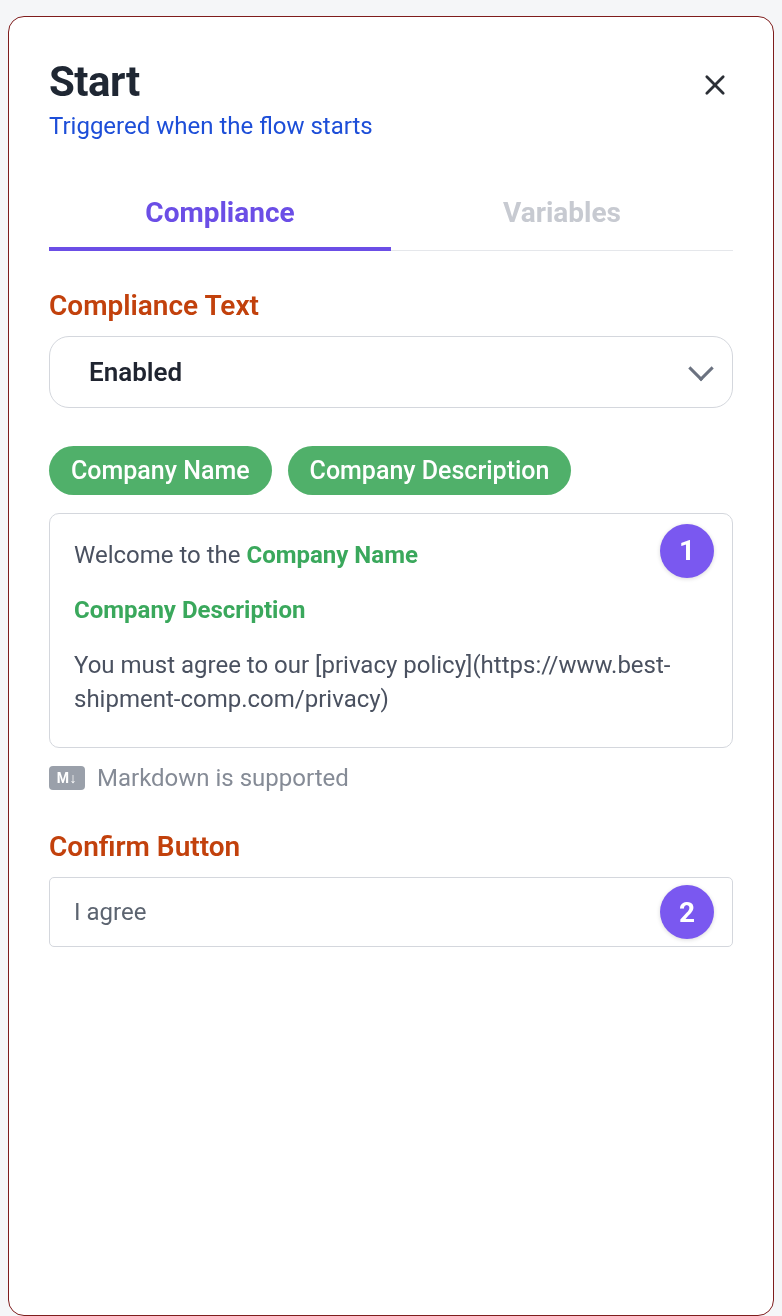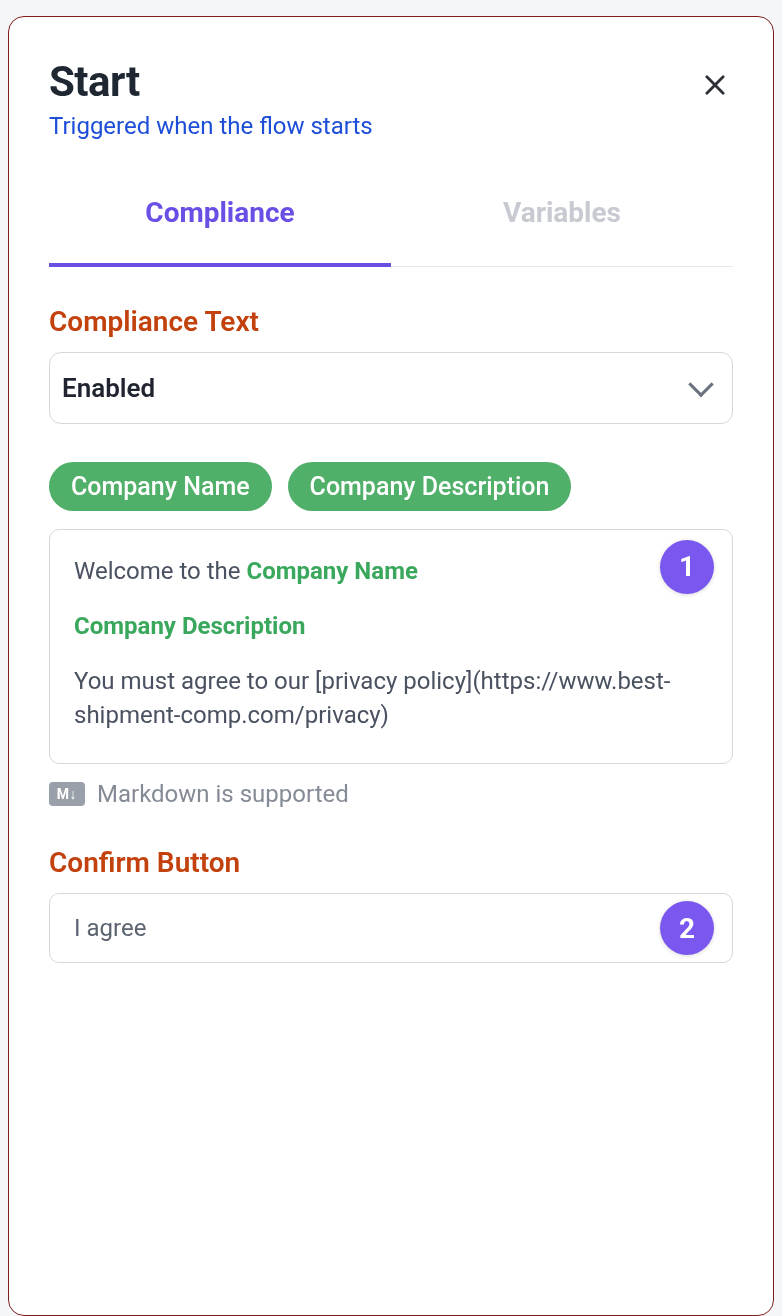--- a/index.html
+++ b/index.html
@@ -46,21 +46,21 @@
   }
 
   .tabs {
     display: flex;
     margin-top: 42px;
     border-bottom: 1px solid #e5e7eb;
   }
   .tab {
     flex: 1;
     text-align: center;
-    padding: 14px 0 34px 0;
+    padding: 14px 0 18px 0;
     font-size: 28px;
     font-weight: 700;
     cursor: pointer;
     color: #c7cad1;
   }
   .tab.active {
     color: #6b4ee6;
     border-bottom: 4px solid #6b4ee6;
     margin-bottom: -1px;
   }
@@ -69,22 +69,22 @@
   .field-label {
     font-size: 28px;
     font-weight: 600;
     color: #c2410c;
     margin-bottom: 14px;
   }
 
   .select-box {
     position: relative;
     border: 1px solid #d4d7dd;
-    border-radius: 12px;
-    padding: 20px 54px 20px 12px;
+    border-radius: 20px;
+    padding: 20px 54px 20px 39px;
     font-size: 26px;
     font-weight: 600;
     color: #1f2430;
     cursor: pointer;
     background: #fff;
   }
   .chevron {
     position: absolute;
     right: 22px; top: 50%;
     transform: translateY(-55%);
@@ -158,21 +158,21 @@
     background: #9aa0aa;
     color: #ffffff;
     font-size: 14px;
     font-weight: 700;
     letter-spacing: 0.5px;
   }
 
   .text-input {
     position: relative;
     border: 1px solid #d4d7dd;
-    border-radius: 10px;
+    border-radius: 5px;
     padding: 20px 24px;
     font-size: 24px;
     color: #5c6470;
     background: #fff;
   }
   .text-input input {
     border: none;
     outline: none;
     font: inherit;
     color: inherit;

